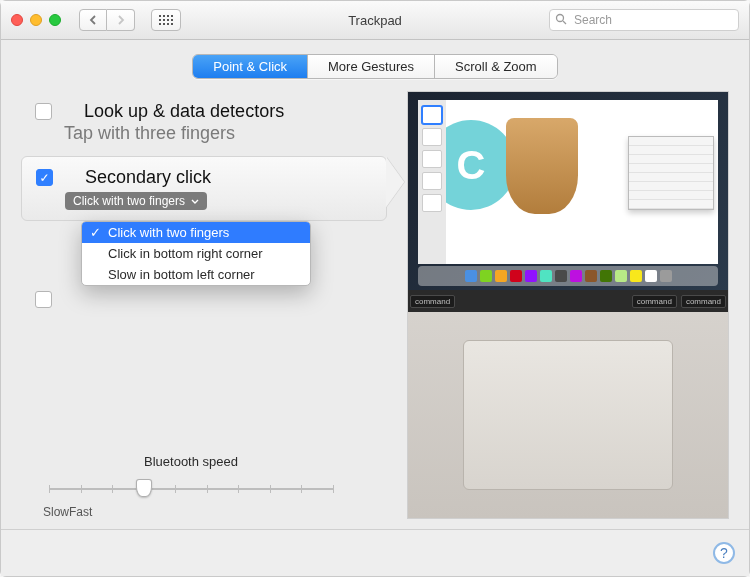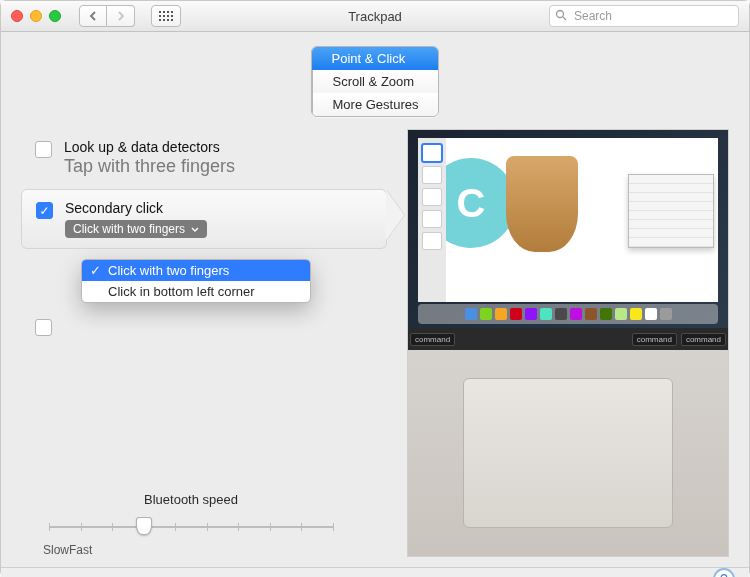--- a/index.html
+++ b/index.html
@@ -19,34 +19,34 @@
   .gridbtn { width: 30px; height: 22px; margin-left: 8px; background: linear-gradient(#ffffff,#f3f3f3); border: 1px solid #bcbcbc; border-radius: 4px; display:flex; align-items:center; justify-content:center; }
   .gridicon { display: grid; grid-template-columns: repeat(4,2.5px); grid-auto-rows: 2.5px; gap: 1.5px; }
   .gridicon span { background:#555; }
   .wtitle { position:absolute; left:0; right:0; text-align:center; font-size:13px; color:#3c3c3c; pointer-events:none; }
   .searchwrap { margin-left:auto; position:relative; }
   .search { width: 190px; height: 22px; border:1px solid #cfcfcf; border-radius:4px; background:#fff; padding: 0 6px 0 24px; font-size:12px; color:#333; }
   .search::placeholder { color:#9a9a9a; }
   .searchicon { position:absolute; left:6px; top:4px; color:#9a9a9a; font-size:12px; }
   
   .tabsrow { display:flex; justify-content:center; padding: 14px 0 8px; }
-  .tabs { display:flex; border:1px solid #b7b7b7; border-radius:6px; overflow:hidden; box-shadow: 0 1px 0 rgba(255,255,255,.5); flex-direction: column; }
+  .tabs { display:flex; border:1px solid #b7b7b7; border-radius:6px; overflow:hidden; box-shadow: 0 1px 0 rgba(255,255,255,.5); }
   .tab { padding: 4px 20px; font-size:13px; background: linear-gradient(#ffffff,#f4f4f4); color:#2a2a2a; border-left:1px solid #b7b7b7; }
   .tab:first-child { border-left:none; }
   .tab.active { background: linear-gradient(#4aa3f6,#1e7ef0); color:#fff; }
   
   .main { flex:1; display:flex; padding: 4px 20px 10px 20px; gap: 20px; position:relative; }
   .left { width: 370px; position:relative; }
   .right { flex:1; display:flex; align-items:flex-start; justify-content:center; }
   
   .option { display:flex; align-items:flex-start; gap:12px; padding: 10px 14px; }
   .cbx { width:17px; height:17px; background:#fff; border:1px solid #b5b5b5; border-radius:3px; flex:none; display:flex; align-items:center; justify-content:center; margin-top:2px; }
   .cbx.checked { background:#2f7fff; border-color:#2f7fff; color:#fff; }
   .cbx.checked::after { content:"✓"; font-size:12px; }
-  .opt-title { font-size:14px; color:#111; }
+  .opt-title { font-size:18px; color:#111;margin-left:20px; }
   .opt-sub { font-size:18px; color:#7a7a7a; margin-top:1px; }
   
   .sel-row { position:relative; background: linear-gradient(#fafafa,#eaeaea); border:1px solid #d5d5d5; border-radius:6px; margin: 2px 0; min-height:50px; }
   .sel-row::after { content:""; position:absolute; right:-18px; top:0; width:0; height:0; border-top:25px solid transparent; border-bottom:25px solid transparent; border-left:18px solid #ececec; filter: drop-shadow(1px 0 0 #d5d5d5); }
   .sel-row::before { content:""; position:absolute; right:-18px; top:0; width:0; height:0; border-top:25px solid transparent; border-bottom:25px solid transparent; border-left:18px solid #f2f2f2; z-index:1; }
   
   .popupbtn { margin-top:4px; display:inline-flex; align-items:center; background:#7b7b7b; color:#fff; font-size:12px; border-radius:4px; padding: 2px 8px; gap:6px; }
   .popupbtn .chev { font-size:10px; }
   
   .menu { position:absolute; left:60px; top:130px; width:230px; background:#fff; border:1px solid #b8b8b8; border-radius:5px; box-shadow: 0 8px 22px rgba(0,0,0,.25); overflow:hidden; z-index:5; }
@@ -131,22 +131,22 @@
             <line x1="8" y1="8" x2="11" y2="11" stroke="#9a9a9a" stroke-width="1.3"></line>
           </svg>
       </span>
       <input class="search" placeholder="Search" style="">
     </div>
   </div>
 
   <div class="tabsrow">
     <div class="tabs">
       <div class="tab active">Point &amp; Click</div>
+      <div class="tab">More Gestures</div>
       <div class="tab">Scroll &amp; Zoom</div>
-      <div class="tab">More Gestures</div>
     </div>
   </div>
 
   <div class="main">
     <div class="left">
 
       <div class="option">
         <div class="cbx"></div>
         <div>
           <div class="opt-title">Look up &amp; data detectors</div>
@@ -168,21 +168,22 @@
           </div>
         </div>
       </div>
 
       <div class="option" style="margin-top:58px">
         <div class="cbx"></div>
       </div>
 
       <div class="menu">
         <div class="mitem sel">Click with two fingers</div>
-        <div class="mitem">Click in bottom left corner</div>
+        <div class="mitem">Click in bottom right corner</div>
+        <div class="mitem">Slow in bottom left corner</div>
       </div>
 
       <div class="track">
         <div class="track-label">Bluetooth speed</div>
         <div class="slider">
           <div class="sline"></div>
           <div id="ticks">
               <div class="stick" style="left: 0%;"></div>
               <div class="stick" style="left: 11.1111%;"></div>
               <div class="stick" style="left: 22.2222%;"></div>

